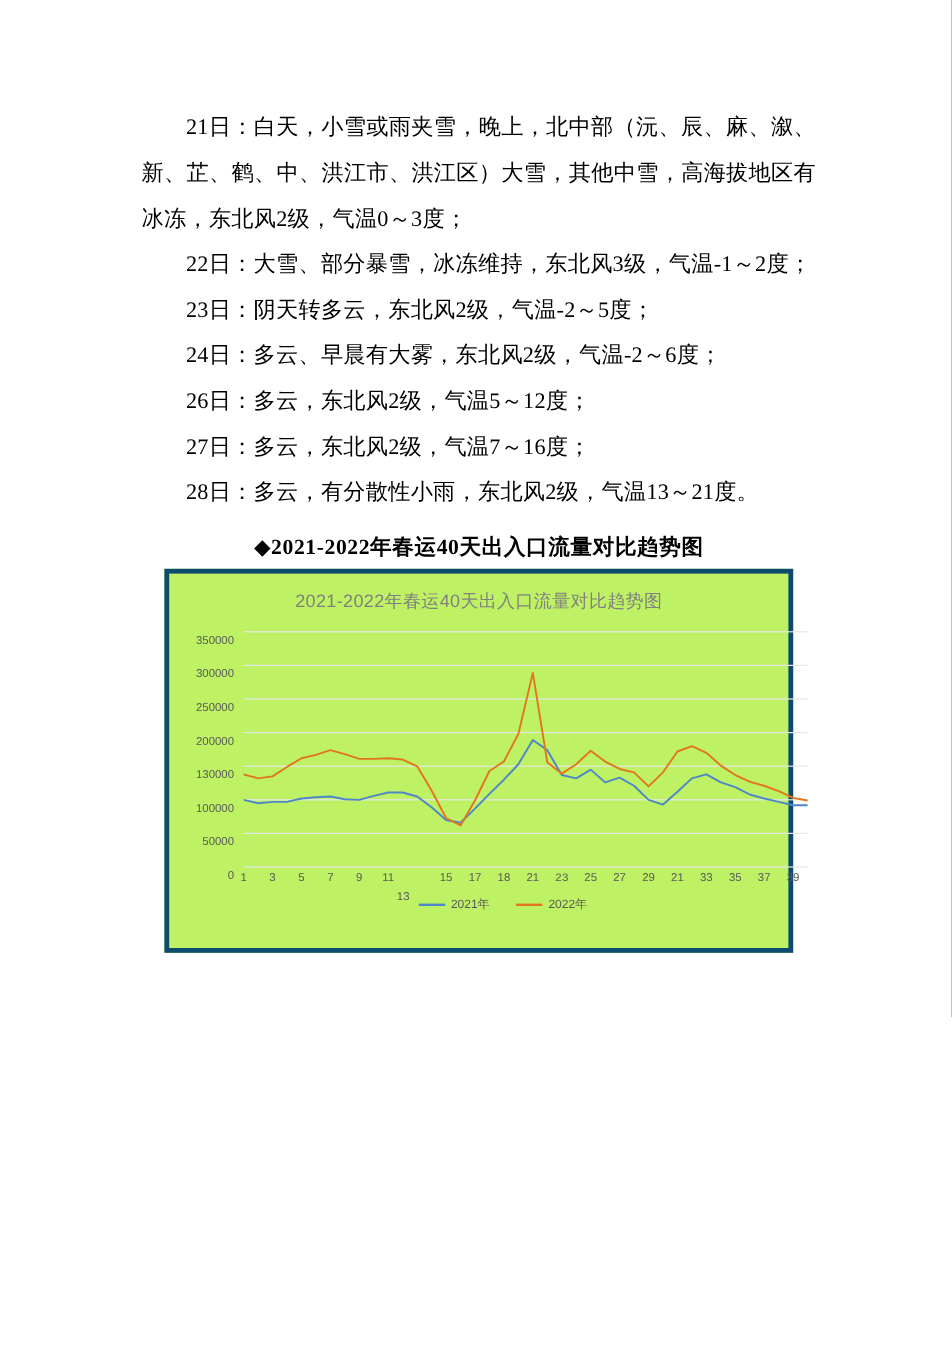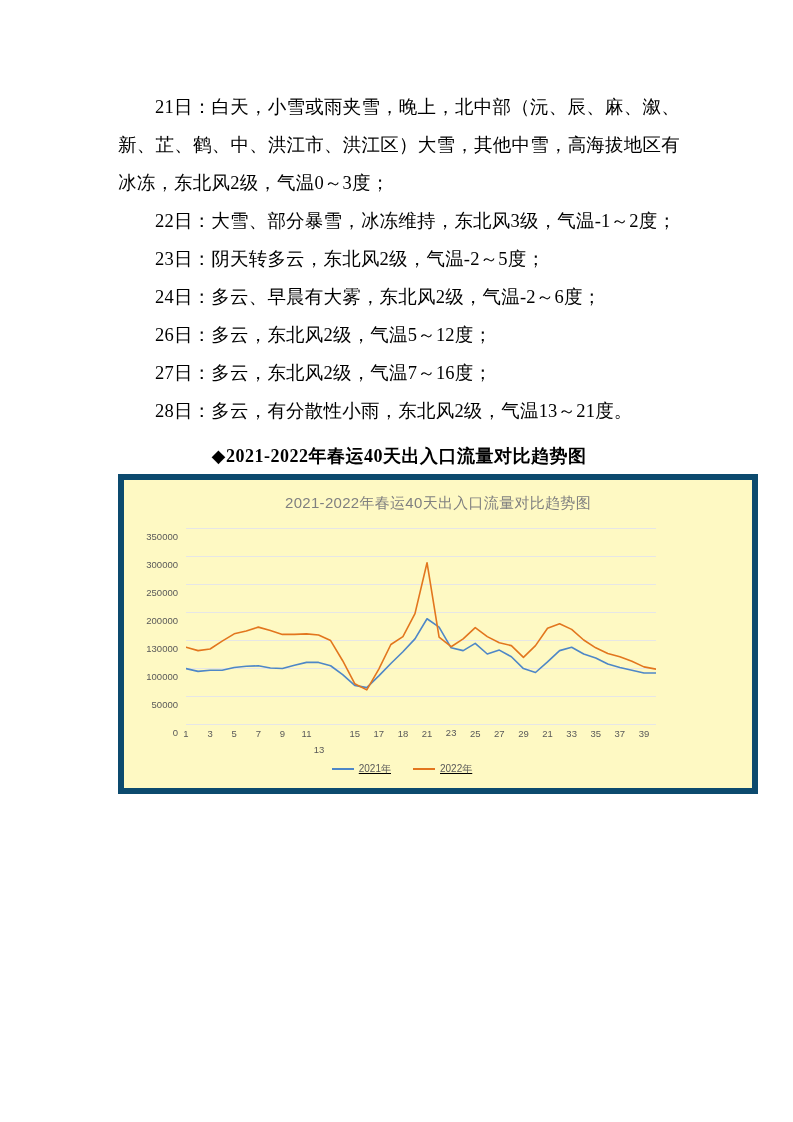--- a/index.html
+++ b/index.html
@@ -37,25 +37,25 @@
     font-size: 18px;
     font-weight: bold;
     text-align: center;
     margin-top: 14px;
     margin-bottom: 6px;
     letter-spacing: 0.5px;
     font-family: "Liberation Serif", "DejaVu Serif", serif;
   }
   .chart-box {
     position: relative;
-    width: 640px;
+    width: 524px;
     height: 320px;
     margin: 4px auto 0 auto;
-    border: 6px solid #0c4a6e;
-    background: #fef9c3;
+    border: 4px solid #0c4a6e;
+    background: #bef264;
     box-sizing: border-box;
   }
   .chart-title {
     text-align: center;
     color: #808080;
     font-size: 15px;
     font-family: "Liberation Sans", sans-serif;
     padding-top: 14px;
     letter-spacing: 0.3px;
   }
@@ -106,27 +106,26 @@
   .x-label {
     position: absolute;
     font-size: 9.5px;
     color: #595959;
     font-family: "Liberation Sans", sans-serif;
     transform: translateX(-50%);
   }
   .legend {
     position: absolute;
     left: 0;
-    top: 282px;
+    top: 269px;
     width: 556px;
     display: flex;
     justify-content: center;
     align-items: center;
     gap: 22px;
-    text-decoration: underline;
   }
   .legend-item {
     display: flex;
     align-items: center;
     gap: 5px;
   }
   .legend-swatch {
     display: inline-block;
     width: 22px;
     height: 2px;

